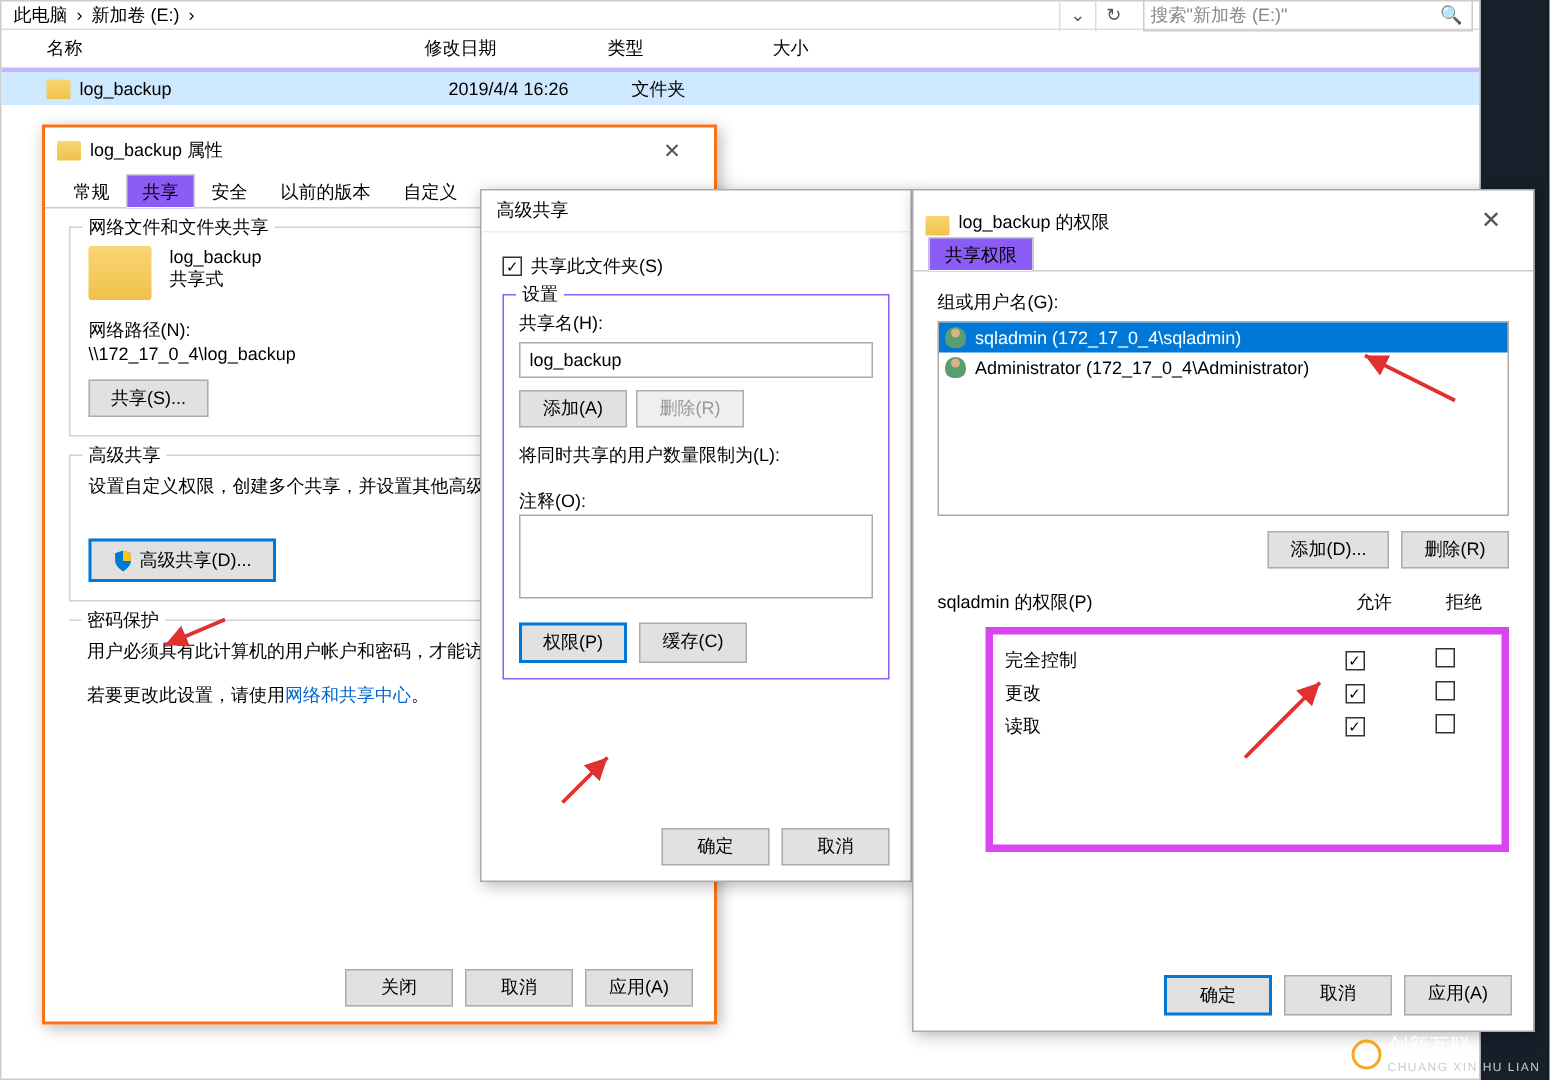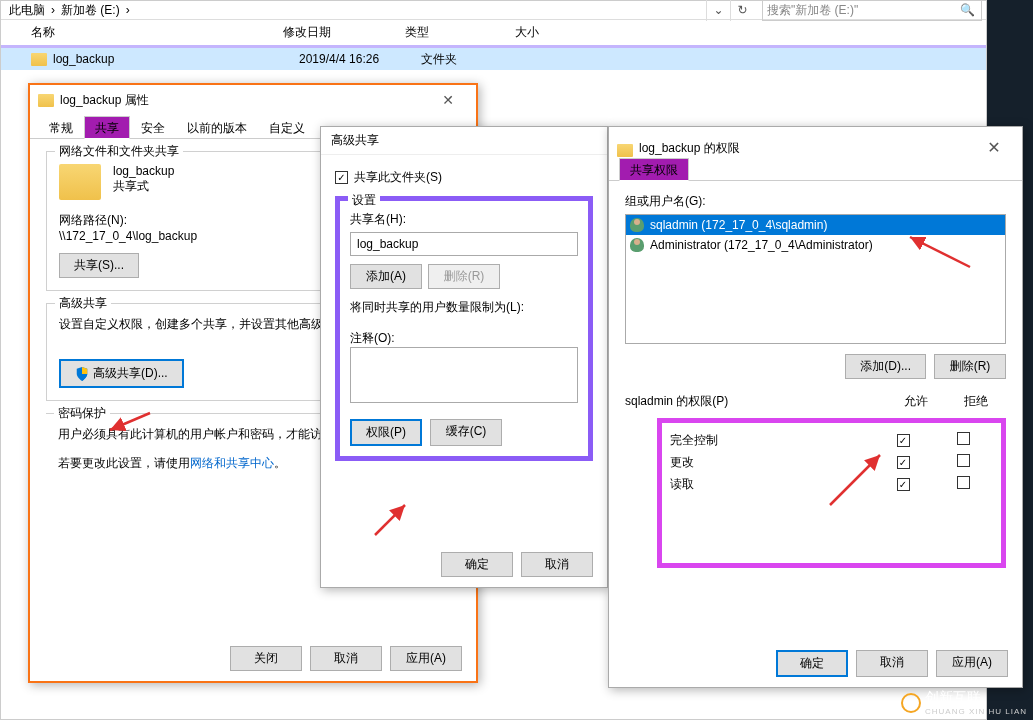--- a/index.html
+++ b/index.html
@@ -21,38 +21,38 @@
 .file-row .folder-icon { width: 16px; height: 13px; background: linear-gradient(#f8d673,#f0c14b); border-radius: 1px; margin-right: 6px; }
 .file-row .cell-name { width: 246px; }
 
 .props-dialog { position: absolute; left: 28px; top: 83px; width: 450px; height: 600px; background: #fff; border: 2px solid #f97316; box-shadow: 2px 2px 10px rgba(0,0,0,0.3); }
 .dlg-title { height: 30px; display: flex; align-items: center; padding: 0 8px; }
 .dlg-title .folder-icon { width: 16px; height: 13px; background: linear-gradient(#f8d673,#f0c14b); border-radius: 1px; margin-right: 6px; }
 .dlg-title .title-text { flex: 1; }
 .close-x { width: 40px; text-align: center; color: #555; font-size: 14px; }
 .tabs { display: flex; padding-left: 8px; border-bottom: 1px solid #ccc; height: 24px; }
 .tab { padding: 3px 10px; border: 1px solid transparent; position: relative; top: 1px; }
-.tab.active { border: 1px solid #ccc; border-bottom: 1px solid #fff; background: #a21caf; }
+.tab.active { border: 1px solid #ccc; border-bottom: 1px solid #fff; background: #8b5cf6; }
 .props-body { padding: 12px 16px; }
 .group { border: 1px solid #d0d0d0; padding: 12px; margin-bottom: 12px; position: relative; }
 .group-title { position: absolute; top: -9px; left: 8px; background: #fff; padding: 0 4px; }
 .big-folder { width: 42px; height: 36px; background: linear-gradient(#f8d673,#f0c14b); border-radius: 2px; }
 .share-info { display: flex; gap: 12px; align-items: flex-start; margin-bottom: 12px; }
 .btn { border: 1px solid #adadad; background: #e1e1e1; padding: 3px 14px; min-width: 72px; text-align: center; display: inline-block; }
 .btn-shield { display: inline-flex; align-items: center; gap: 4px; border: 2px solid #0078d7; padding: 4px 14px; }
 .shield-icon { width: 14px; height: 14px; }
 .link { color: #0066cc; }
 .dlg-footer { position: absolute; bottom: 10px; right: 14px; display: flex; gap: 8px; }
 
 .adv-dialog { position: absolute; left: 320px; top: 126px; width: 288px; height: 462px; background: #fff; border: 1px solid #aaa; box-shadow: 2px 2px 10px rgba(0,0,0,0.3); }
 .adv-title { height: 28px; display: flex; align-items: center; padding: 0 10px; border-bottom: 1px solid #eee; }
 .adv-body { padding: 14px; }
 .checkbox-row { display: flex; align-items: center; gap: 6px; margin-bottom: 10px; }
 .chk { width: 13px; height: 13px; border: 1px solid #333; display: inline-flex; align-items: center; justify-content: center; font-size: 10px; }
-.settings-group { border: 5px solid #8b5cf6; padding: 10px; position: relative; }
+.settings-group { border: 1px solid #8b5cf6; padding: 10px; position: relative; }
 .settings-group .group-title { top: -9px; }
 .input-field { width: 100%; height: 24px; border: 1px solid #aaa; padding: 0 6px; display: flex; align-items: center; margin-bottom: 8px; }
 .btn-row { display: flex; gap: 6px; margin-bottom: 10px; }
 .btn-disabled { color: #999; background: #efefef; }
 .textarea { width: 100%; height: 56px; border: 1px solid #aaa; }
 .perm-row { display: flex; gap: 8px; margin-top: 16px; }
 .perm-btn { border: 2px solid #0078d7; }
 .adv-footer { position: absolute; bottom: 10px; right: 14px; display: flex; gap: 8px; }
 
 .perm-dialog { position: absolute; left: 608px; top: 126px; width: 415px; height: 562px; background: #fff; border: 1px solid #aaa; box-shadow: 2px 2px 10px rgba(0,0,0,0.3); }

